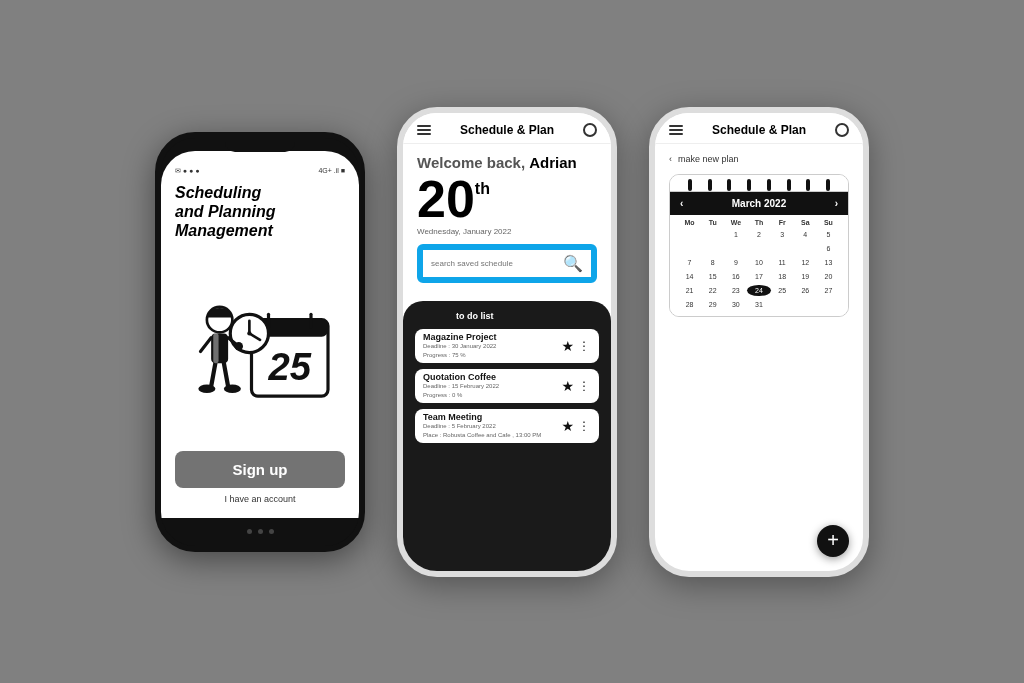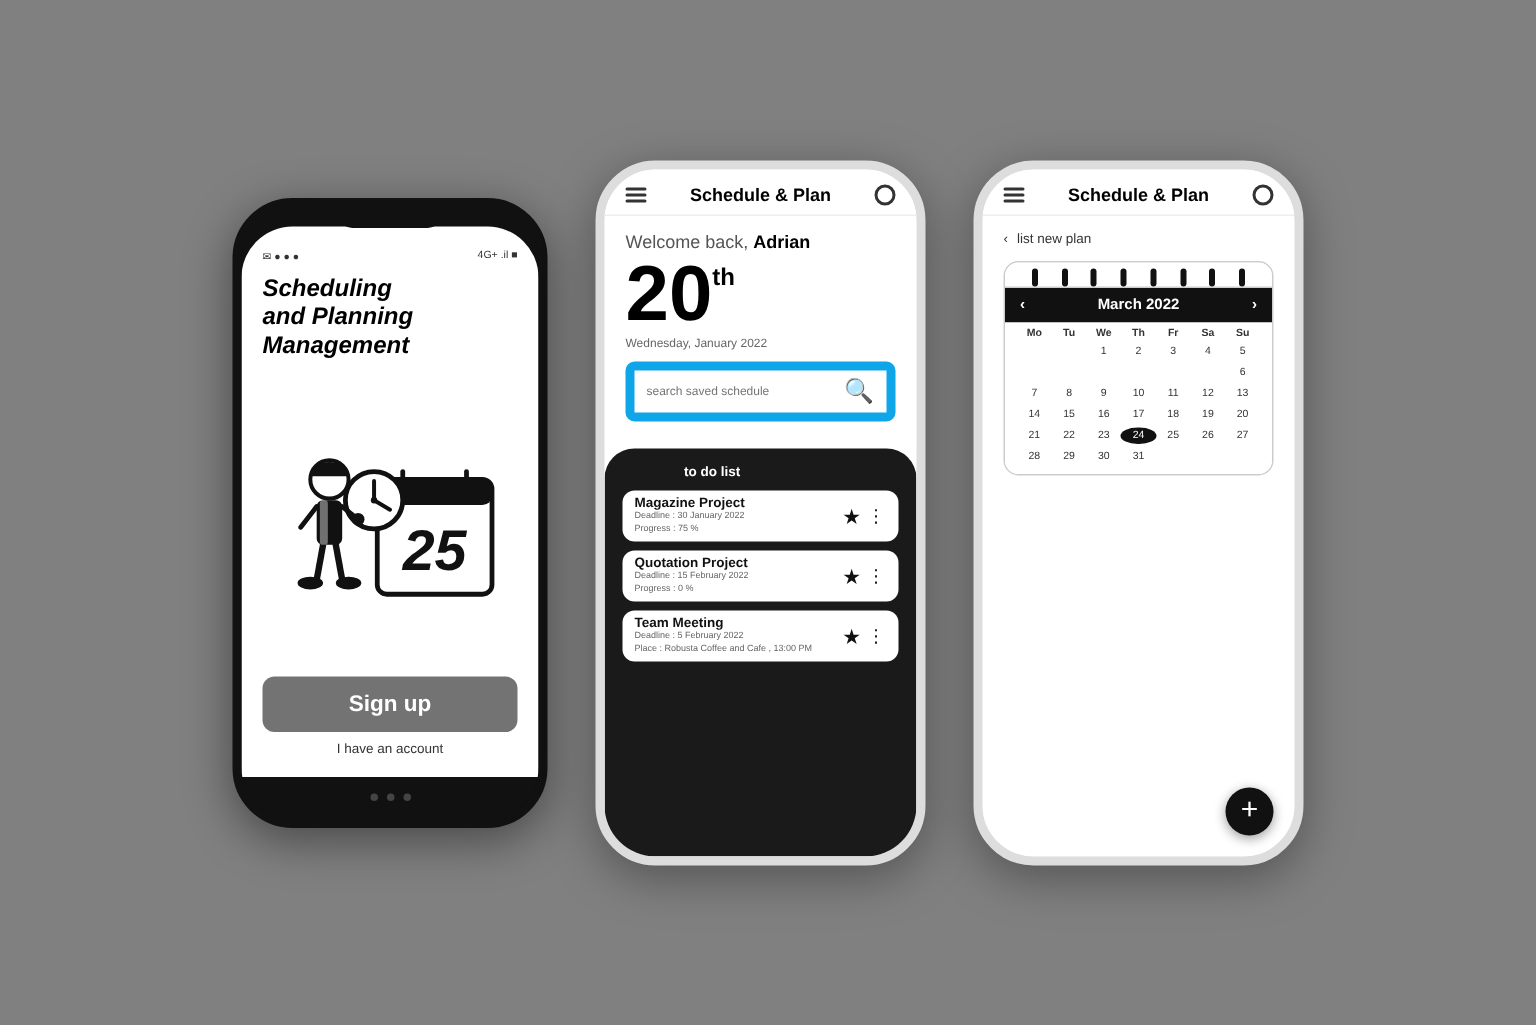--- a/index.html
+++ b/index.html
@@ -152,23 +152,24 @@
       display: flex;
       flex-direction: column;
     }
 
     .phone-2-white {
       background: #fff;
       padding: 10px 14px 8px;
     }
 
     .welcome-text {
-      font-size: 12px;
+      font-size: 15px;
       color: #555;
       margin-bottom: 2px;
+      font-weight: bold;
     }
 
     .welcome-text strong {
       color: #000;
     }
 
     .date-big {
       font-size: 52px;
       font-weight: 900;
       line-height: 1;
@@ -522,21 +523,21 @@
           <div class="todo-item-meta">Progress : 75 %</div>
         </div>
         <div class="todo-item-actions">
           <span class="star-icon">★</span>
           <span class="dots-icon">⋮</span>
         </div>
       </div>
 
       <div class="todo-item">
         <div class="todo-item-info">
-          <div class="todo-item-title">Quotation Project</div>
+          <div class="todo-item-title">Quotation Coffee</div>
           <div class="todo-item-meta">Deadline : 15 February 2022</div>
           <div class="todo-item-meta">Progress : 0 %</div>
         </div>
         <div class="todo-item-actions">
           <span class="star-icon">★</span>
           <span class="dots-icon">⋮</span>
         </div>
       </div>
 
       <div class="todo-item">
@@ -561,21 +562,21 @@
       <span></span>
       <span></span>
     </div>
     <span class="title">Schedule &amp; Plan</span>
     <div class="icon-person"></div>
   </div>
 
   <div class="phone-3-body">
     <div class="back-nav">
       <span>‹</span>
-      <span>list new plan</span>
+      <span>make new plan</span>
     </div>
 
     <div class="calendar-shell">
 
       <div class="calendar-rings">
         <div class="ring"></div>
         <div class="ring"></div>
         <div class="ring"></div>
         <div class="ring"></div>
         <div class="ring"></div>

